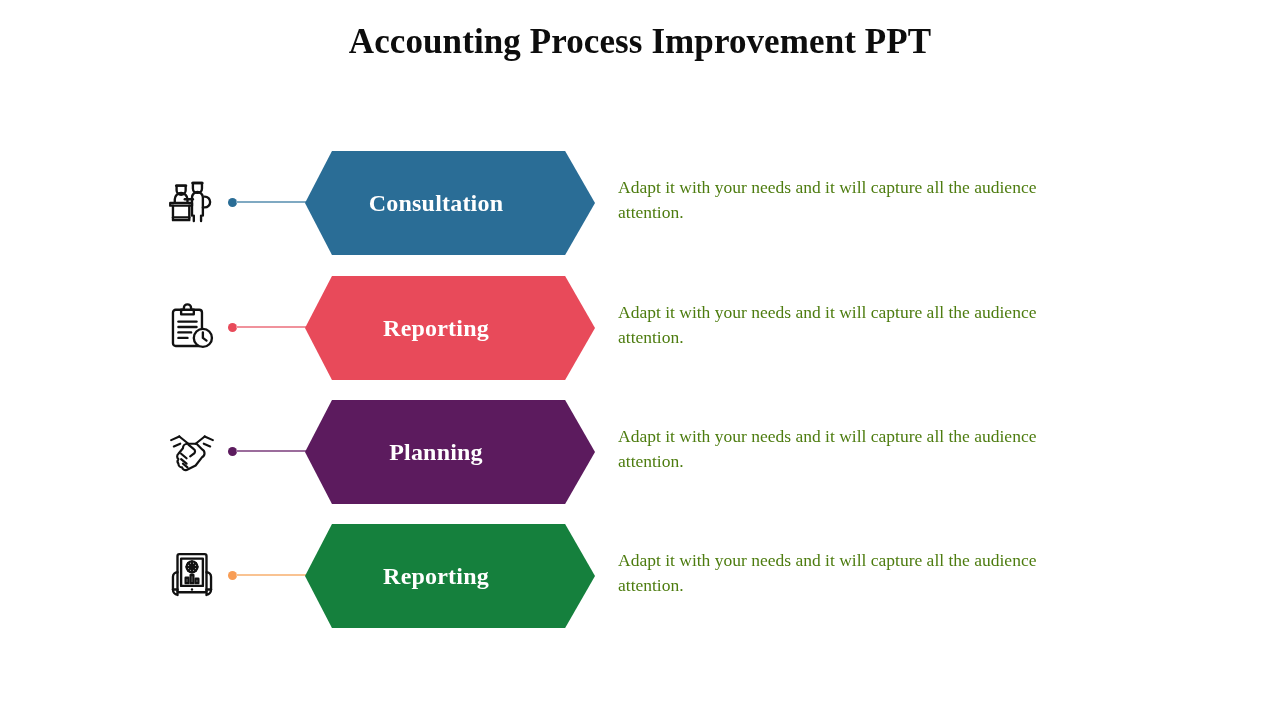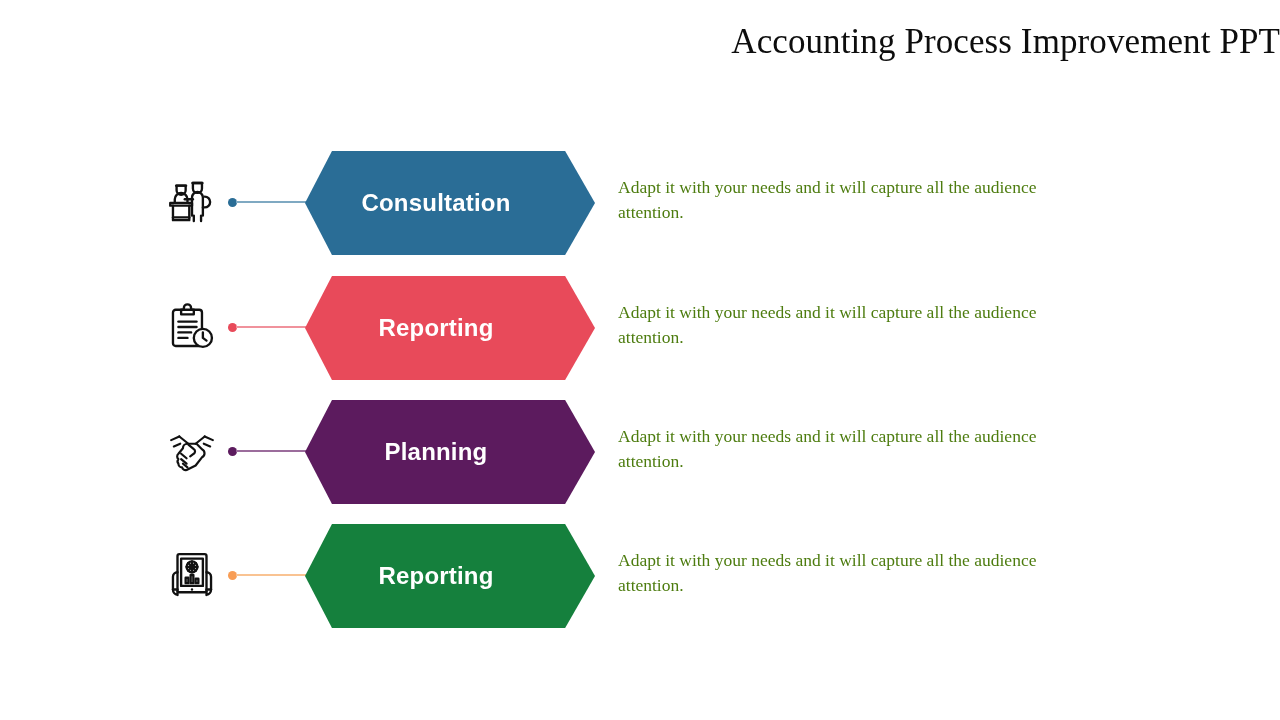--- a/index.html
+++ b/index.html
@@ -21,24 +21,24 @@
     height: 720px;
     background: #ffffff;
   }
 
   
   #slide-title {
     position: absolute;
     left: 0;
     top: 22px;
     width: 1280px;
-    text-align: right;
+    text-align: center;
     font-family: "Liberation Serif", "DejaVu Serif", serif;
     font-size: 35px;
-    font-weight: 400;
+    font-weight: 700;
     color: #0d0d0d;
     letter-spacing: 0.1px;
     white-space: nowrap;
   }
 
   
   .row {
     position: absolute;
     left: 0;
     width: 1280px;
@@ -89,21 +89,21 @@
   .hexagon-label {
     position: absolute;
     left: 0;
     top: 0;
     width: 262px;
     height: 104px;
     display: flex;
     align-items: center;
     justify-content: center;
     color: #ffffff;
-    font-family: Liberation Sans, sans-serif;
+    font-family: Liberation Serif, serif;
     font-size: 24px;
     font-weight: bold;
     letter-spacing: 0.2px;
     white-space: nowrap;
   }
 
   
   .row-desc {
     position: absolute;
     left: 618px;

